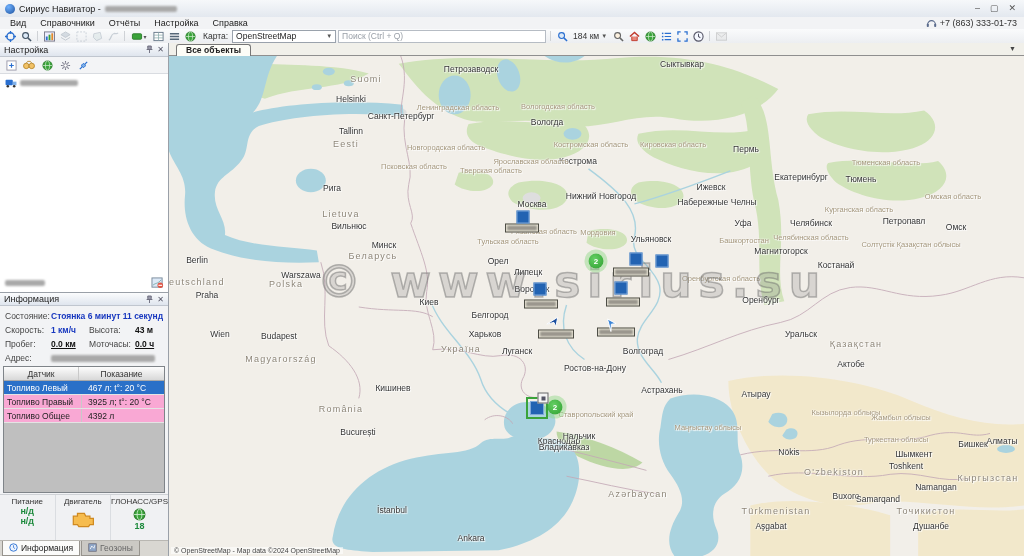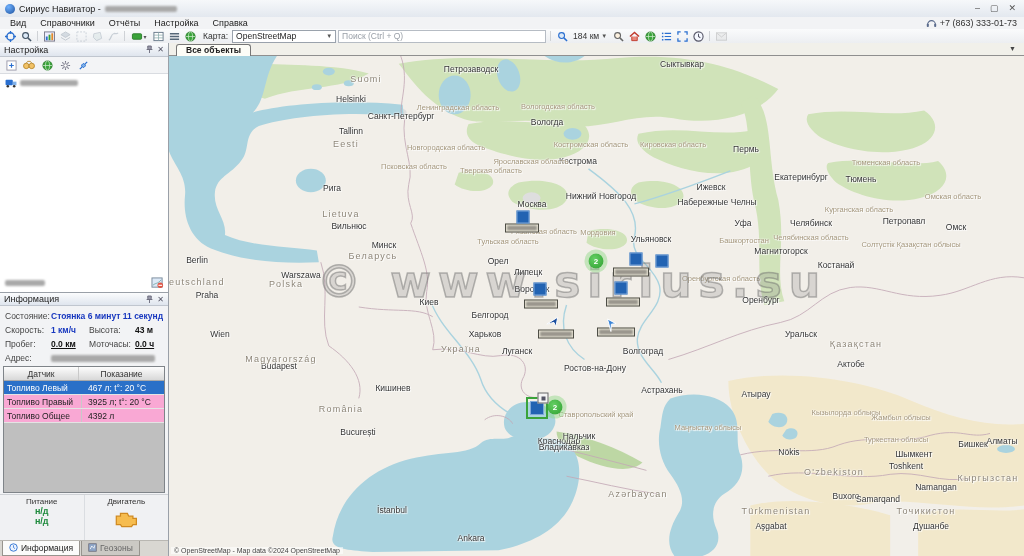--- a/index.html
+++ b/index.html
@@ -393,20 +393,29 @@
         <div class="ind-label">Питание</div>
         <div class="ind-val">н/д</div>
         <div class="ind-val">н/д</div>
       </div>
       <div class="ind-col">
         <div class="ind-label">Двигатель</div>
         <svg class="icon-svg" style="margin:4px auto 0;" width="26" height="18" viewBox="0 0 18 13">
           <path d="M2,4.5 L5,4.5 L5,2.5 L10,2.5 L11,4.5 L14,4.5 L14,6 L16.5,6 L16.5,10.5 L14,10.5 L13,12 L6,12 L5,10.5 L2,10.5 Z" fill="#f6bc4e" stroke="#d08a20" stroke-width="0.9"></path>
         </svg>
       </div>
+      <div class="ind-col">
+        <div class="ind-label">ГЛОНАСС/GPS</div>
+        <svg class="icon-svg" style="margin:2px auto 0;" width="13" height="13" viewBox="0 0 12 12">
+          <circle cx="6" cy="6" r="5" fill="#3aa33a" stroke="#2c7d2c"></circle>
+            <ellipse cx="6" cy="6" rx="2.2" ry="5" fill="none" stroke="#cfeccf" stroke-width="0.8"></ellipse>
+            <path d="M1 6 H11" stroke="#cfeccf" stroke-width="0.8"></path>
+        </svg>
+        <div class="ind-val">18</div>
+      </div>
     </div>
     <div class="tabbar">
       <span class="btab active">
         <svg class="icon-svg" width="9" height="9" viewBox="0 0 12 12">
             <circle cx="6" cy="6" r="5" fill="#eaf2ff" stroke="#2a6fd0" stroke-width="1.2"></circle>
             <path d="M6 3 V6 L8 7.5" fill="none" stroke="#2a6fd0"></path>
           </svg>
         <span>Информация</span>
       </span>
       <span class="btab inactive">
@@ -527,21 +536,21 @@
       <div class="pl city" style="left: 682px; top: 308px;">Актобе</div>
       <div class="pl city" style="left: 587px; top: 338px;">Атырау</div>
       <div class="pl city" style="left: 260px; top: 246px;">Киев</div>
       <div class="pl city" style="left: 215px; top: 189px;">Минск</div>
       <div class="pl city" style="left: 180px; top: 170px;">Вильнюс</div>
       <div class="pl city" style="left: 163px; top: 132px;">Рига</div>
       <div class="pl city" style="left: 132px; top: 219px;">Warszawa</div>
       <div class="pl city" style="left: 28px; top: 204px;">Berlin</div>
       <div class="pl city" style="left: 38px; top: 239px;">Praha</div>
       <div class="pl city" style="left: 51px; top: 278px;">Wien</div>
-      <div class="pl city" style="left: 95px; top: 310px; padding-left: 30px;">Budapest</div>
+      <div class="pl city" style="left: 95px; top: 280px; padding-left: 30px;">Budapest</div>
       <div class="pl city" style="left: 189px; top: 376px;">București</div>
       <div class="pl city" style="left: 224px; top: 332px;">Кишинев</div>
       <div class="pl city" style="left: 223px; top: 454px;">İstanbul</div>
       <div class="pl city" style="left: 302px; top: 482px;">Ankara</div>
       <div class="pl city" style="left: 620px; top: 396px;">Nökis</div>
       <div class="pl city" style="left: 737px; top: 410px;">Toshkent</div>
       <div class="pl city" style="left: 745px; top: 398px;">Шымкент</div>
       <div class="pl city" style="left: 804px; top: 388px;">Бишкек</div>
       <div class="pl city" style="left: 833px; top: 385px;">Алматы</div>
       <div class="pl city" style="left: 677px; top: 440px;">Buxoro</div>

